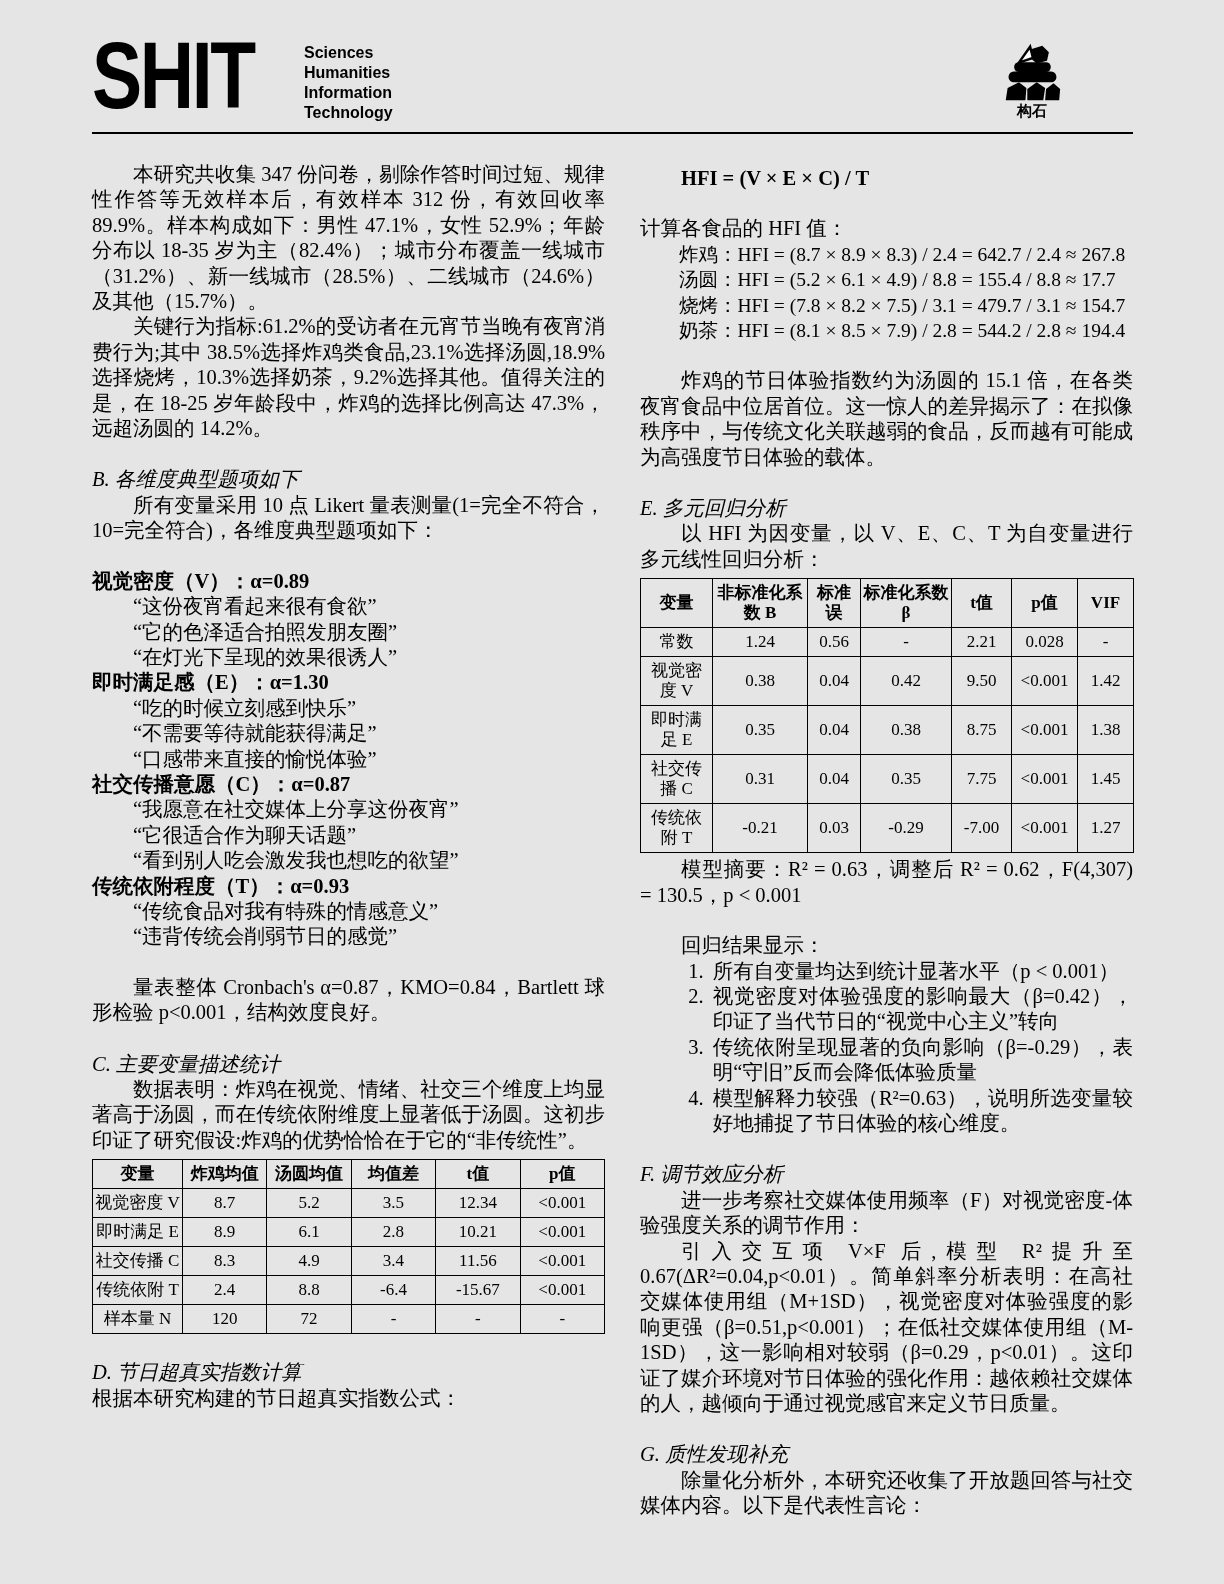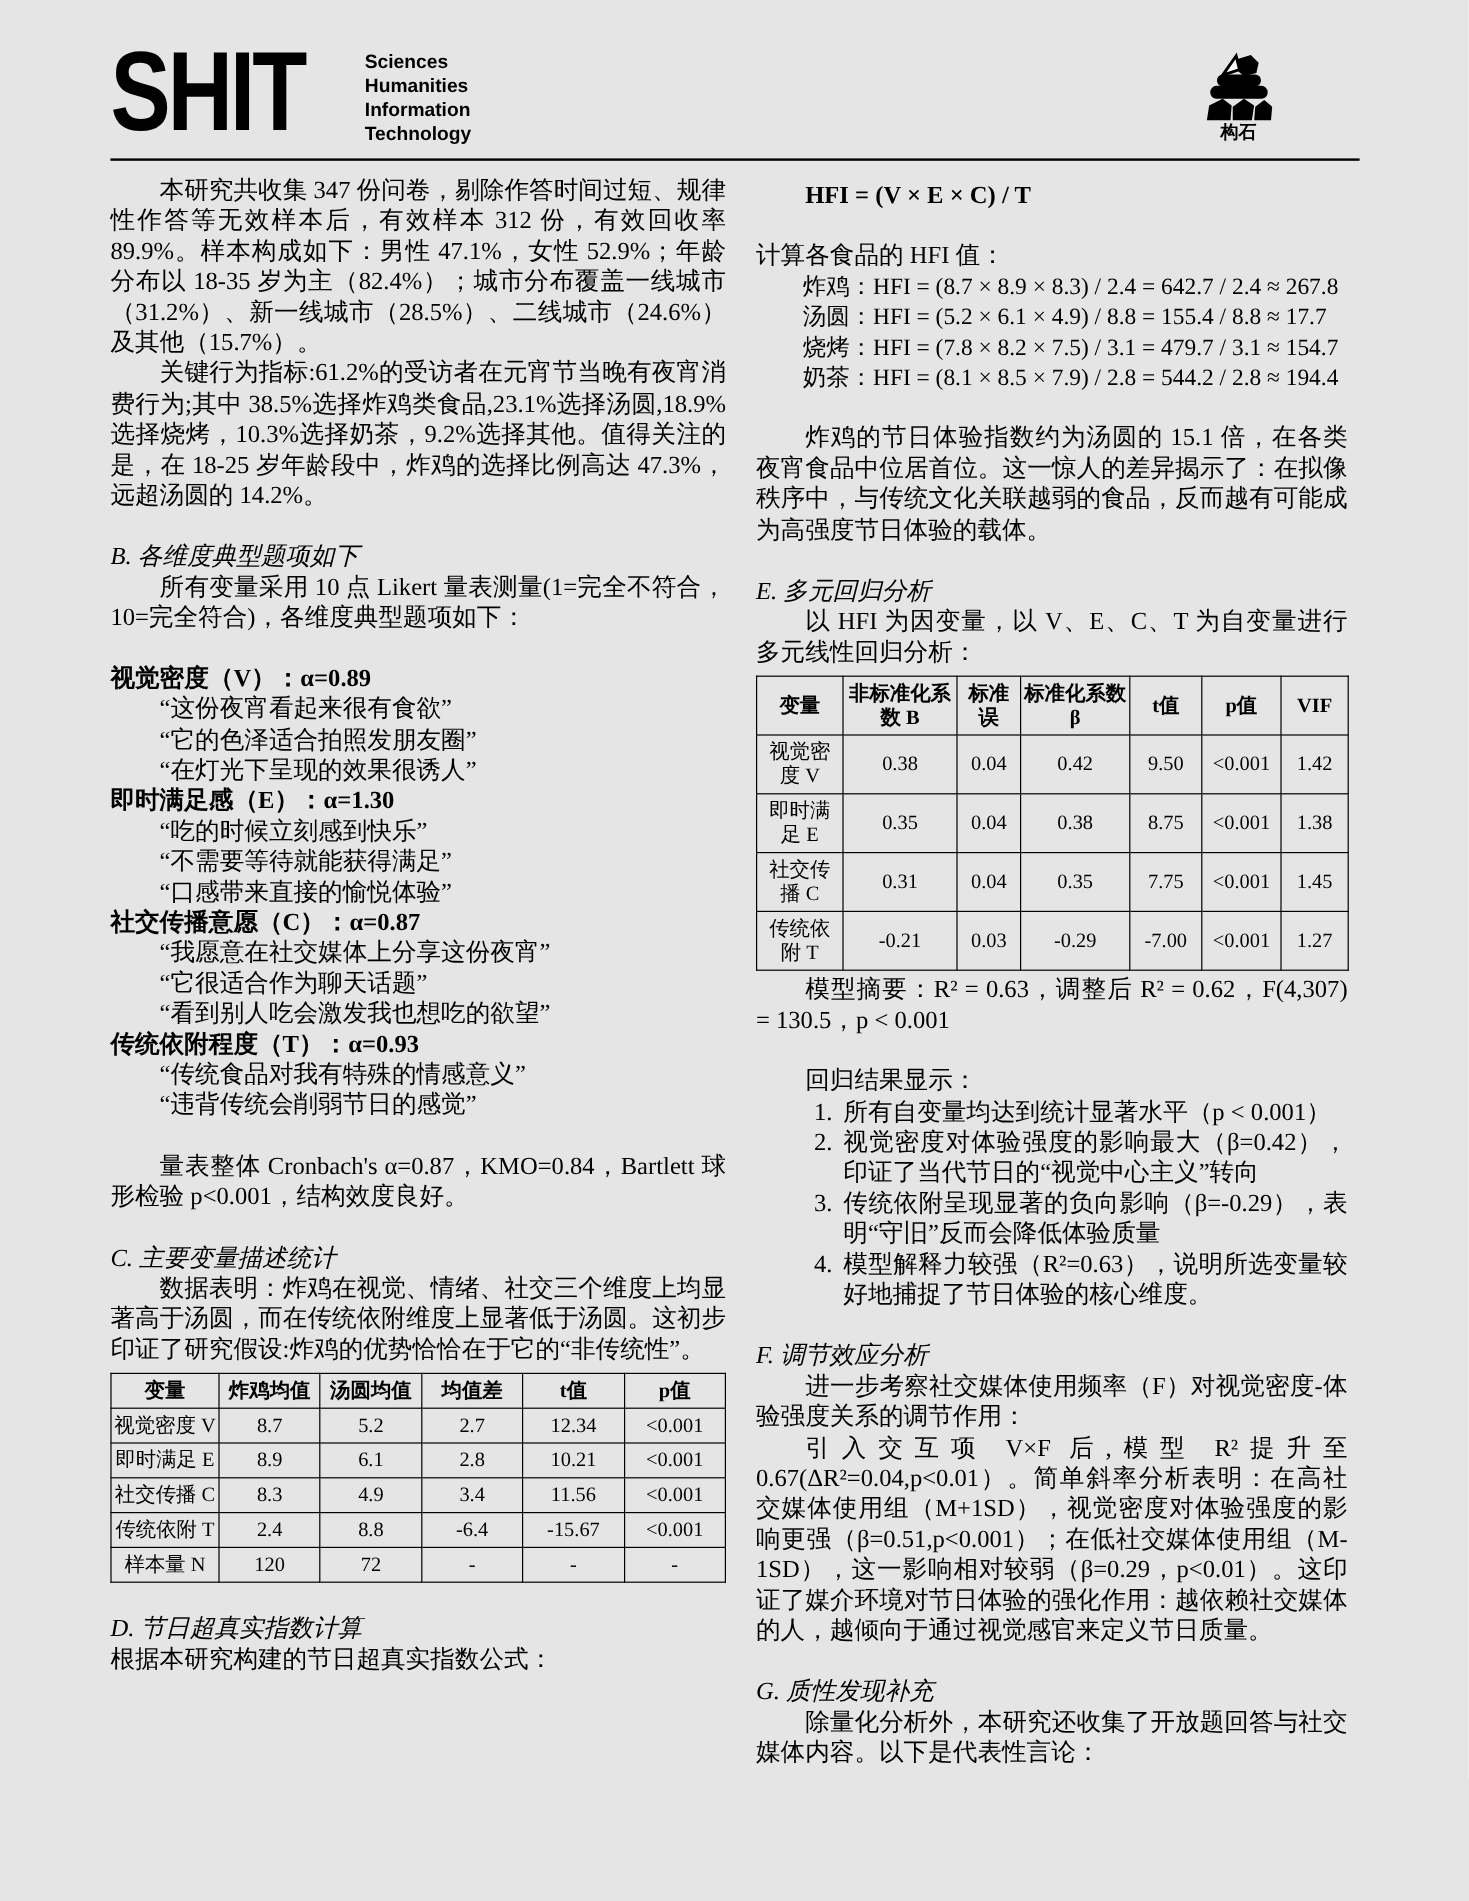--- a/index.html
+++ b/index.html
@@ -31,21 +31,21 @@
     margin-top: 3px;
   }
   .org { margin-left: auto; margin-right: 68px; text-align: center; margin-top: 2px; }
   .org svg { display: block; margin: 0 auto; }
   .org-label {
     font-family: "Liberation Sans", sans-serif;
     font-weight: 700; font-size: 15px; line-height: 17px; margin-top: 0px;
   }
   .rule { border: none; border-top: 2.5px solid #000; margin-top: 9px; }
   
-  .columns { display: flex; gap: 25px; margin-top: 13px; }
+  .columns { display: flex; gap: 35px; margin-top: 28px; }
   .col-l { width: 513px; }
   .col-r { width: 493px; }
   p, li, .quote { font-size: 20.5px; line-height: 25.4px; text-align: justify; }
   .indent { text-indent: 2em; }
   .sec-heading {
     font-style: italic; font-weight: 400;
     font-size: 20.5px; line-height: 25.4px;
     margin-top: 26px;
   }
   .scale-title { font-weight: 700; }
@@ -158,21 +158,21 @@
             <th>均值差</th>
             <th>t值</th>
             <th>p值</th>
           </tr>
         </thead>
         <tbody>
           <tr>
             <td>视觉密度 V</td>
             <td>8.7</td>
             <td>5.2</td>
-            <td>2.7</td>
+            <td>3.5</td>
             <td>12.34</td>
             <td>&lt;0.001</td>
           </tr>
           <tr>
             <td>即时满足 E</td>
             <td>8.9</td>
             <td>6.1</td>
             <td>2.8</td>
             <td>10.21</td>
             <td>&lt;0.001</td>
@@ -238,20 +238,29 @@
             <th>非标准化系数 B</th>
             <th>标准误</th>
             <th>标准化系数 β</th>
             <th>t值</th>
             <th>p值</th>
             <th>VIF</th>
           </tr>
         </thead>
         <tbody>
           <tr>
+            <td>常数</td>
+            <td>1.24</td>
+            <td>0.56</td>
+            <td>-</td>
+            <td>2.21</td>
+            <td>0.028</td>
+            <td>-</td>
+          </tr>
+          <tr>
             <td>视觉密度 V</td>
             <td>0.38</td>
             <td>0.04</td>
             <td>0.42</td>
             <td>9.50</td>
             <td>&lt;0.001</td>
             <td>1.42</td>
           </tr>
           <tr>
             <td>即时满足 E</td>

